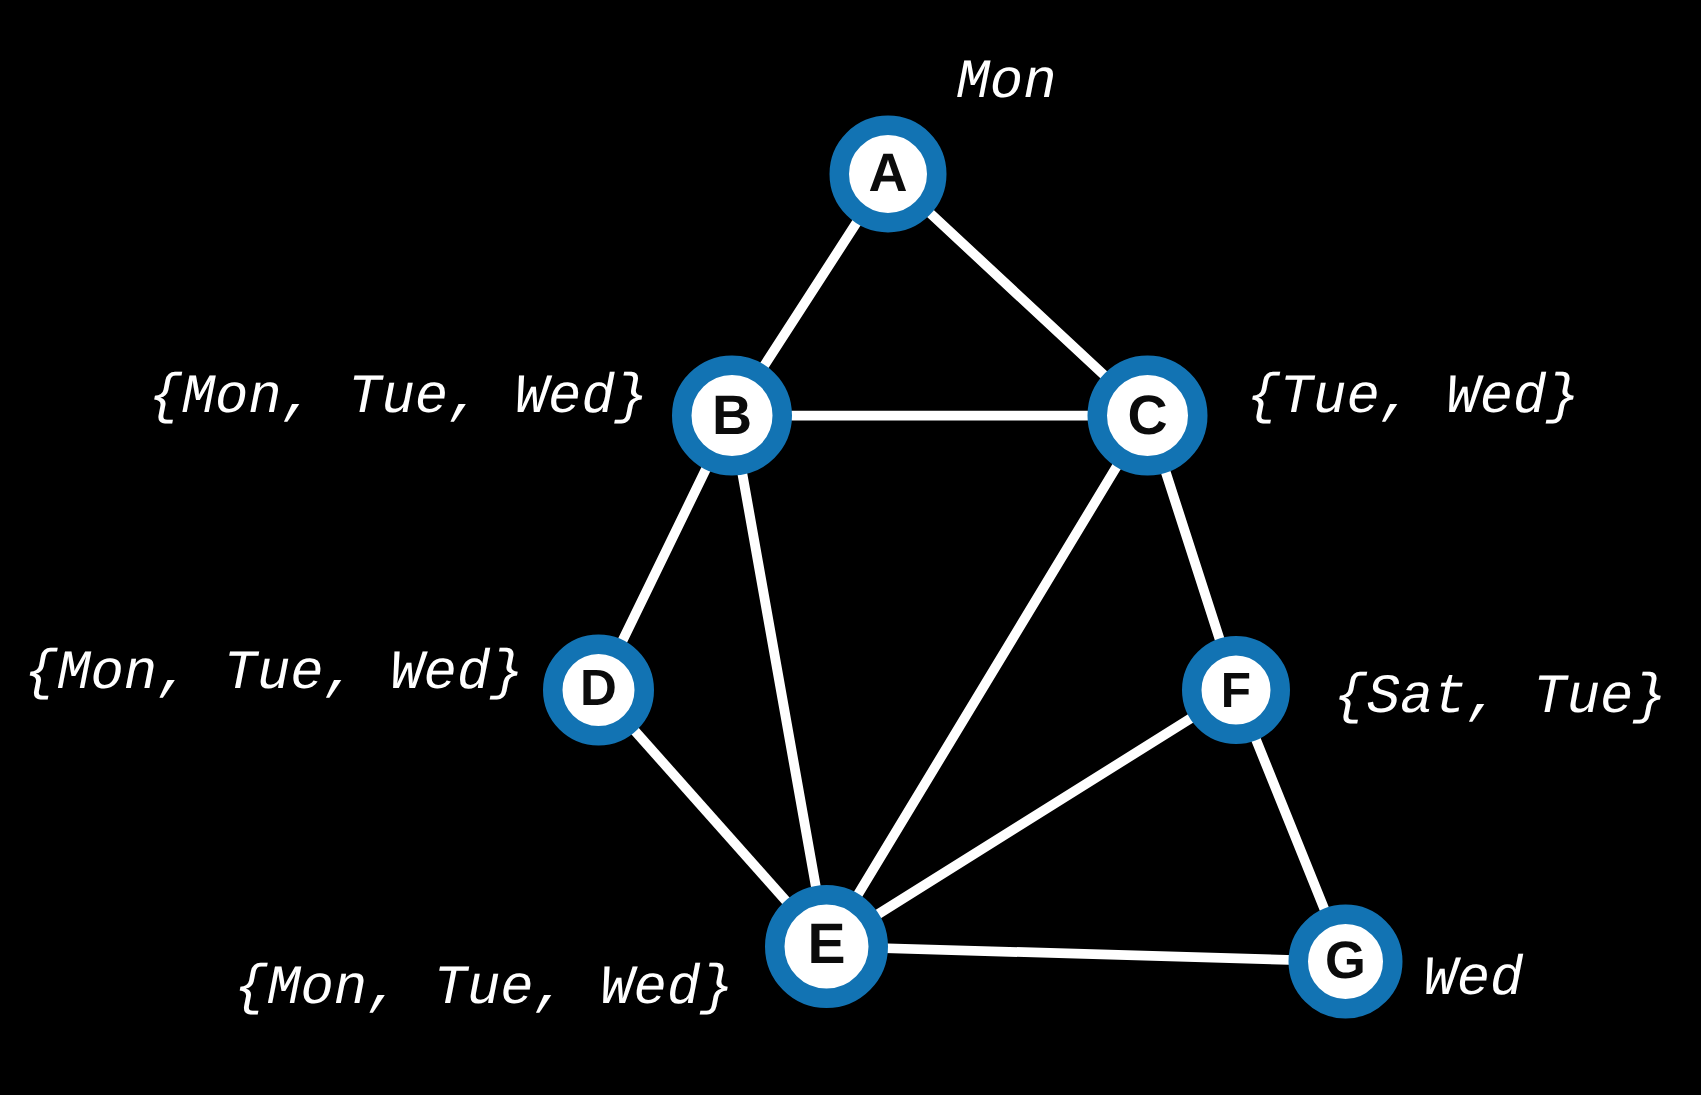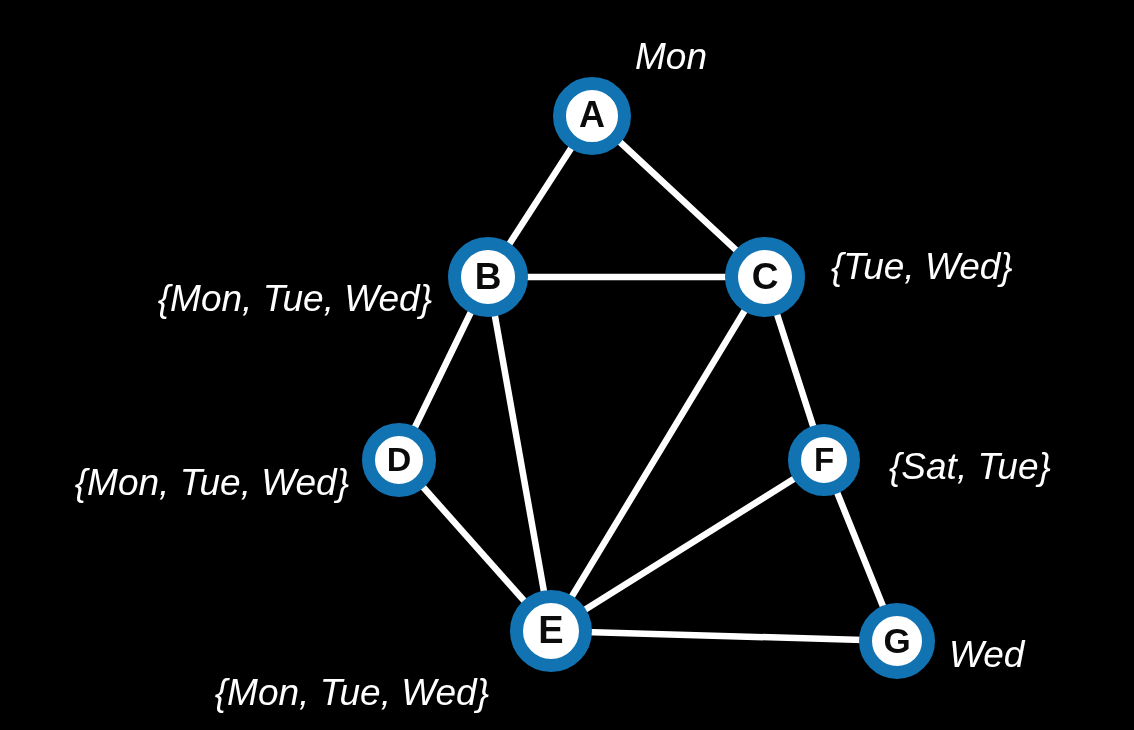--- a/index.html
+++ b/index.html
@@ -39,29 +39,29 @@
   }
   .node .letter {
     font-family: "Liberation Sans", sans-serif;
     font-weight: 700;
     color: var(--letter, #0b0b0b);
     line-height: 1;
     transform: translateY(-1px);
   }
   .domain-label {
     position: absolute;
-    font-family: Liberation Sans, sans-serif;
+    font-family: Liberation Mono, monospace;
     font-style: italic;
     font-size: 37px;
     color: var(--label, #fff);
     white-space: nowrap;
     transform: translateY(-50%);
     line-height: 1;
   }
-  .domain-label.right  { transform: translate(-100%, -50%); margin-top: 32px; }
+  .domain-label.right  { transform: translate(-100%, -50%); }
   .domain-label.center { transform: translate(-50%, -50%); }
   .domain-label.left   { transform: translateY(-50%); }
 </style>
 </head>
 <body>
 
 <div class="stage">
   <svg class="edge-layer" xmlns="http://www.w3.org/2000/svg" viewBox="0 0 1134 730">
       <line x1="592" y1="116" x2="488" y2="277"></line>
       <line x1="592" y1="116" x2="765" y2="277"></line>

